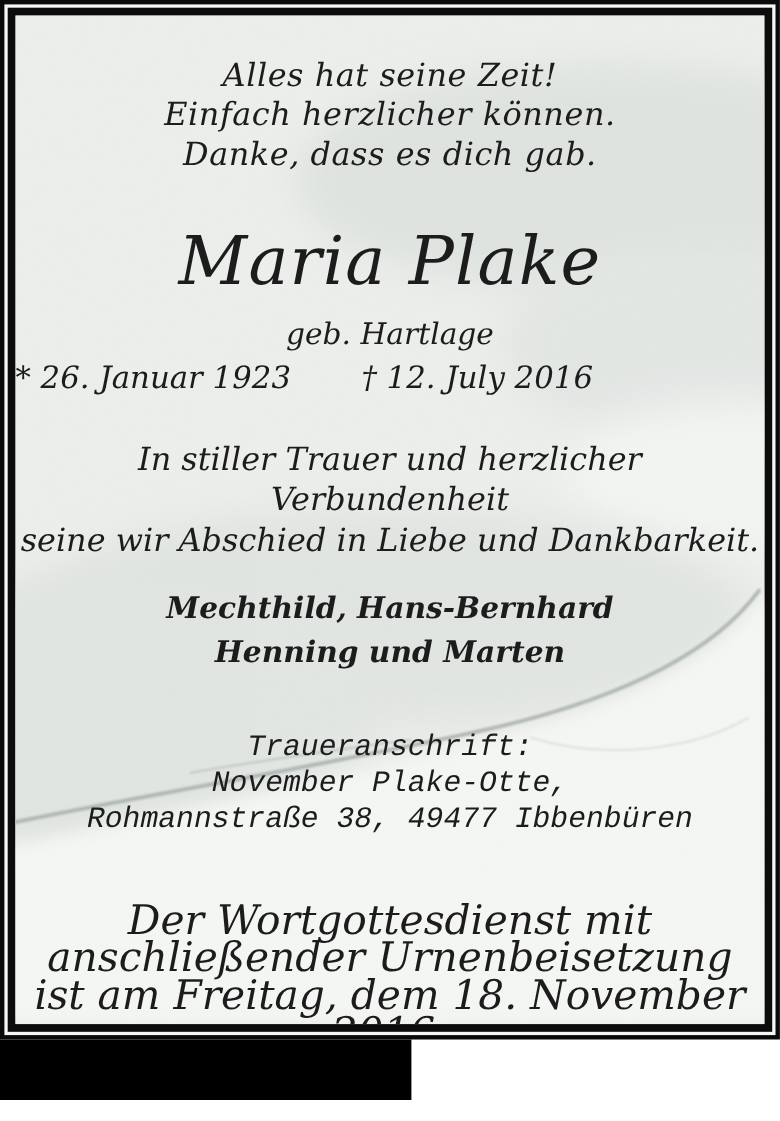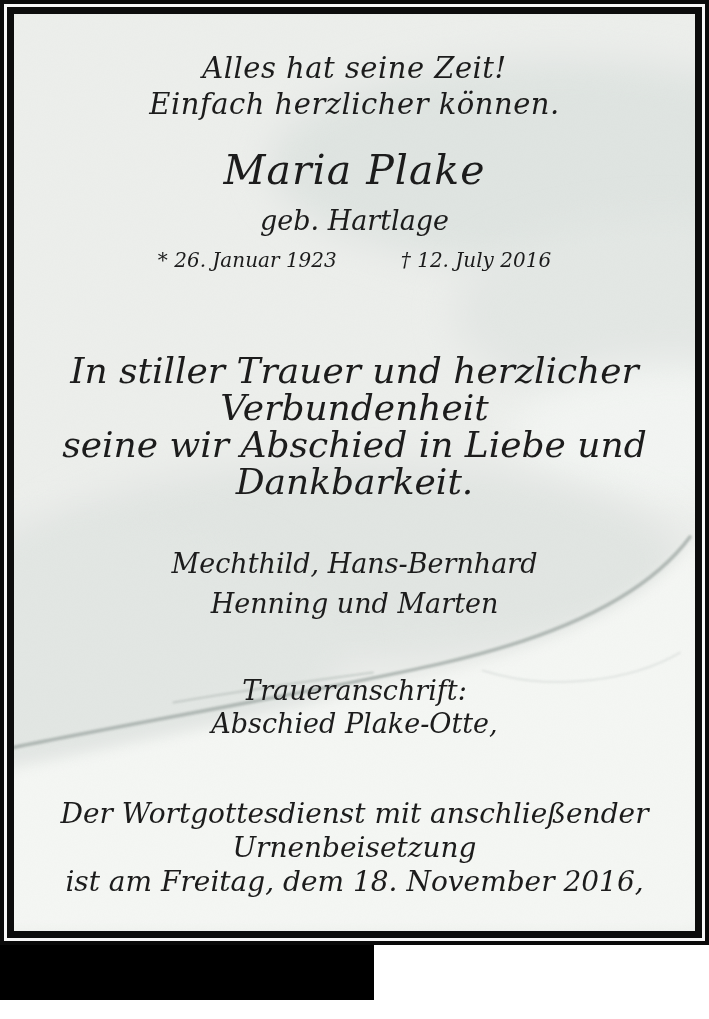--- a/index.html
+++ b/index.html
@@ -51,58 +51,59 @@
     color: #1c1c1c;
     font-style: italic;
   }
   .epigraph {
     margin-top: 36px;
     font-size: 29px;
     line-height: 36px;
     letter-spacing: 0.5px;
   }
   .deceased-name {
-    margin-top: 12px;
-    font-size: 41px;
+    margin-top: 44px;
+    font-size: 61px;
     line-height: 72px;
     letter-spacing: 1px;
     text-align: center;
   }
   .maiden-name {
-    margin-top: 0;
+    margin-top: 16px;
     font-size: 27px;
     line-height: 30px;
   }
   .dates {
     margin-top: 8px;
-    font-size: 20px;
+    font-size: 28px;
     line-height: 32px;
     display: flex;
-    justify-content: center;
+    justify-content: flex-start;
     gap: 64px;
   }
   .condolence {
-    margin-top: 76px;
-    font-size: 36px;
+    margin-top: 39px;
+    font-size: 29px;
     line-height: 37px;
   }
   .mourners {
-    margin-top: 44px;
+    margin-top: 24px;
     font-size: 27px;
     line-height: 40px;
-    font-weight: 400;
+    font-weight: 700;
   }
   .address {
     margin-top: 50px;
     font-size: 27px;
     line-height: 33px;
+    font-family: Liberation Mono, monospace;
   }
   .service {
     margin-top: 57px;
-    font-size: 28px;
+    font-size: 37px;
     line-height: 34px;
   }
   .black-block {
     position: absolute;
     left: 0;
     top: 945px;
     width: 374px;
     height: 74px;
     background: #000000;
   }
@@ -150,20 +151,21 @@
           <path d="M 470 658 C 540 680 620 668 668 640" fill="none" stroke="#c2cac6" stroke-width="1.6" stroke-linecap="round" opacity="0.5" filter="url(#line-blur)"></path>
 
           <rect x="0" y="0" width="683" height="919" filter="url(#grain)" opacity="0.9"></rect>
         </svg>
 
         <div class="content">
 
           <div class="epigraph">
             <div>Alles hat seine Zeit!</div>
             <div>Einfach herzlicher können.</div>
+            <div>Danke, dass es dich gab.</div>
           </div>
 
           <div class="deceased-name">Maria Plake</div>
 
           <div class="maiden-name">geb. Hartlage</div>
 
           <div class="dates">
             <span>* 26. Januar 1923</span>
             <span>† 12. July 2016</span>
           </div>
@@ -173,21 +175,22 @@
             <div>seine wir Abschied in Liebe und Dankbarkeit.</div>
           </div>
 
           <div class="mourners">
             <div>Mechthild, Hans-Bernhard</div>
             <div>Henning und Marten</div>
           </div>
 
           <div class="address">
             <div>Traueranschrift:</div>
-            <div>Abschied Plake-Otte,</div>
+            <div>November Plake-Otte,</div>
+            <div>Rohmannstraße 38, 49477 Ibbenbüren</div>
           </div>
 
           <div class="service">
             <div>Der Wortgottesdienst mit anschließender Urnenbeisetzung</div>
             <div>ist am Freitag, dem 18. November 2016,</div>
 
           </div>
 
         </div>
       </div>

